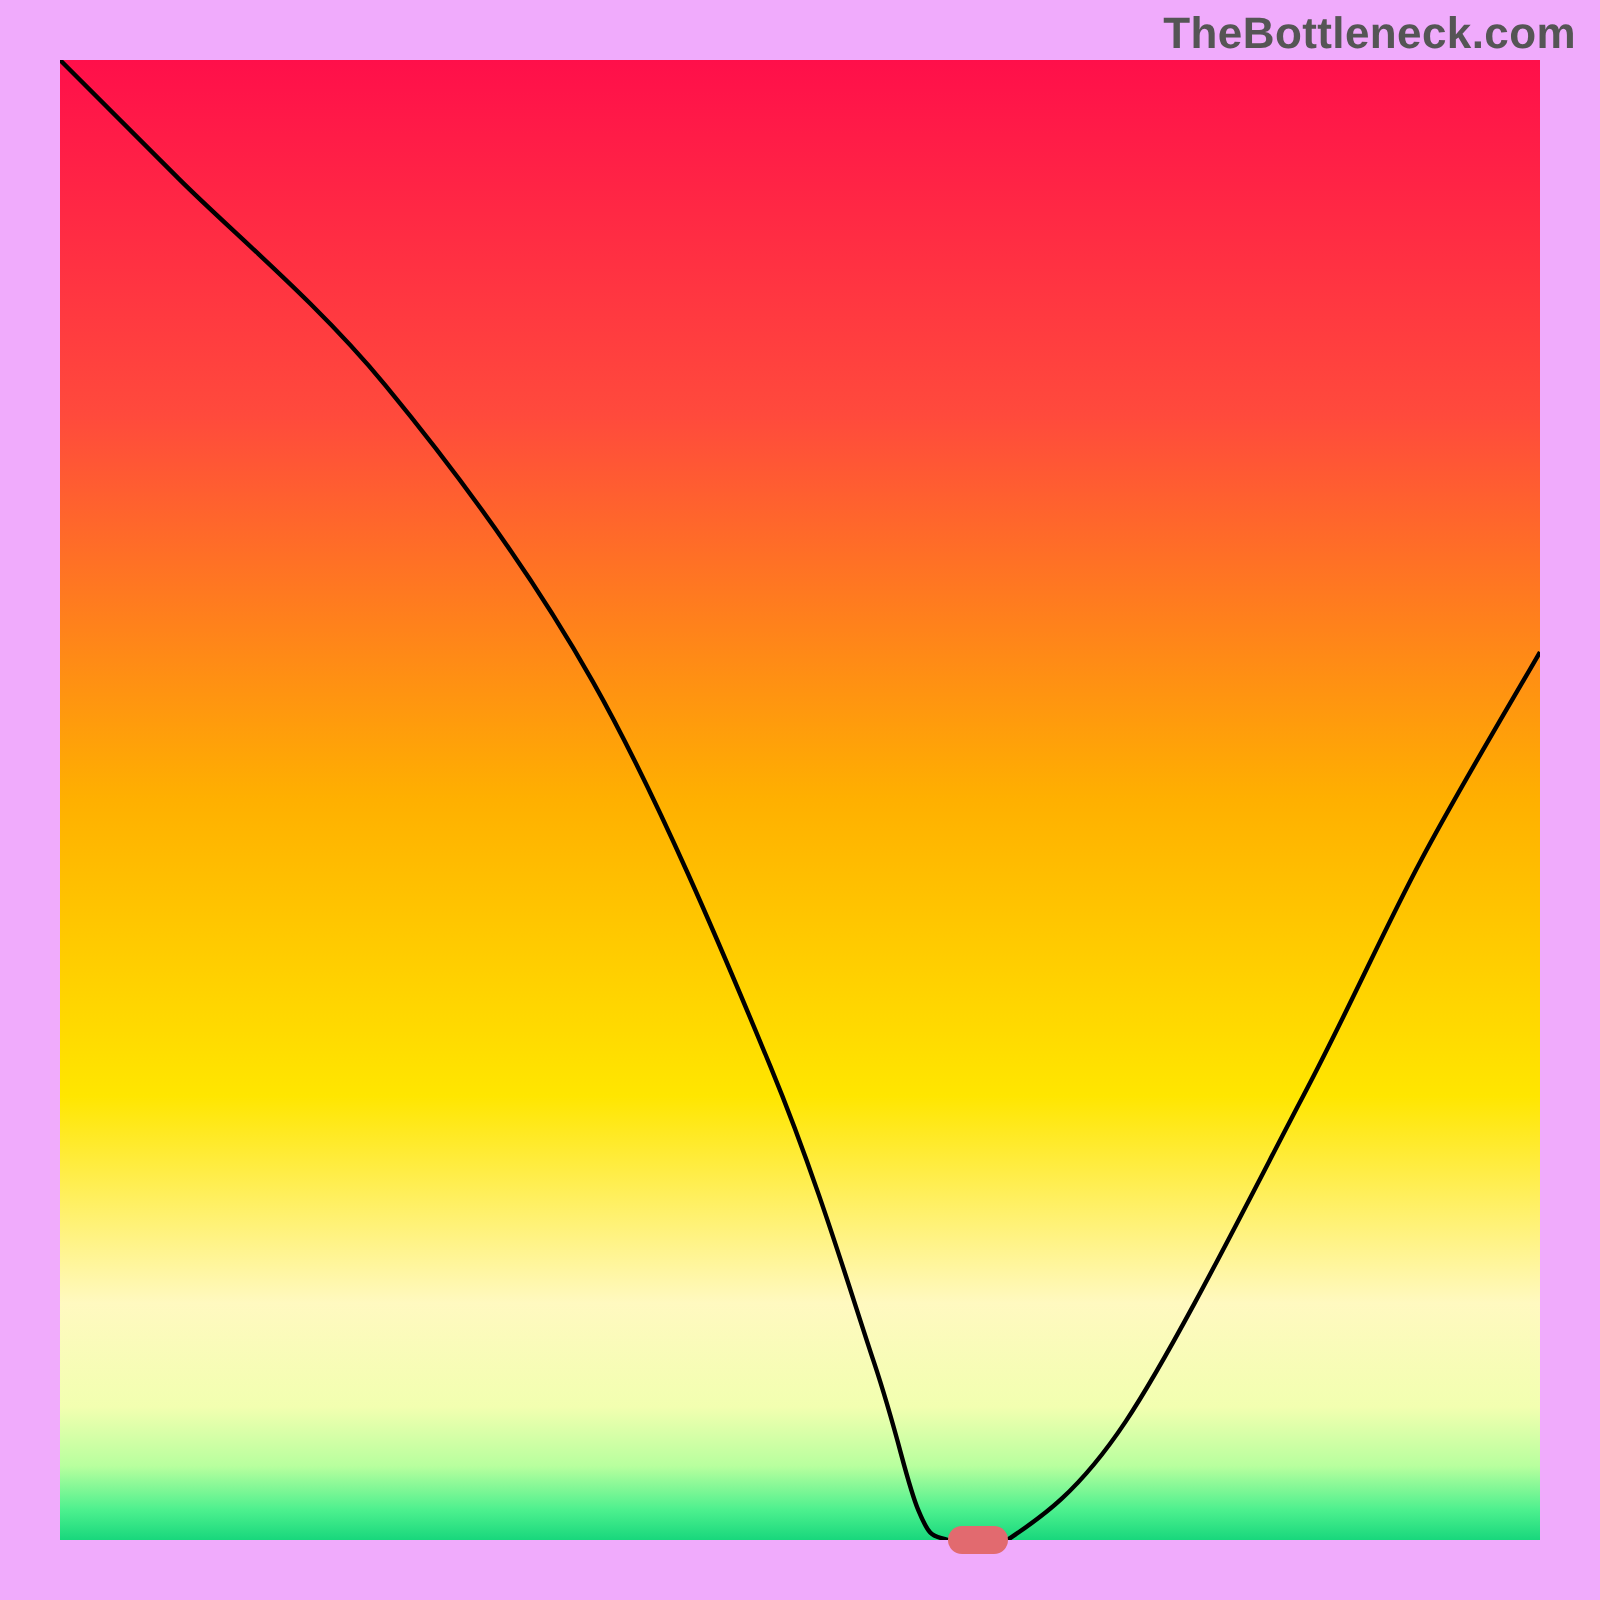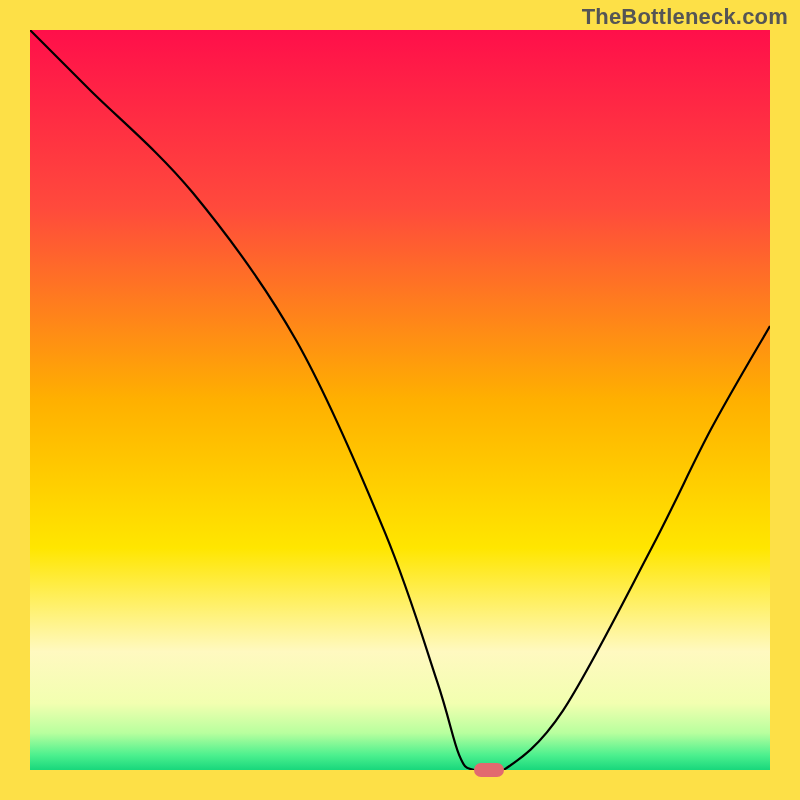--- a/index.html
+++ b/index.html
@@ -8,21 +8,21 @@
     width: 800px;
     height: 800px;
     background: #000;
     overflow: hidden;
     font-family: Arial, Helvetica, sans-serif;
   }
   .frame {
     position: relative;
     width: 800px;
     height: 800px;
-    background: #fde047;
+    background: #f0abfc;
   }
   .watermark {
     position: absolute;
     top: 4px;
     right: 12px;
     color: #555;
     font-size: 22px;
     font-weight: 600;
     letter-spacing: 0.2px;
     user-select: none;

